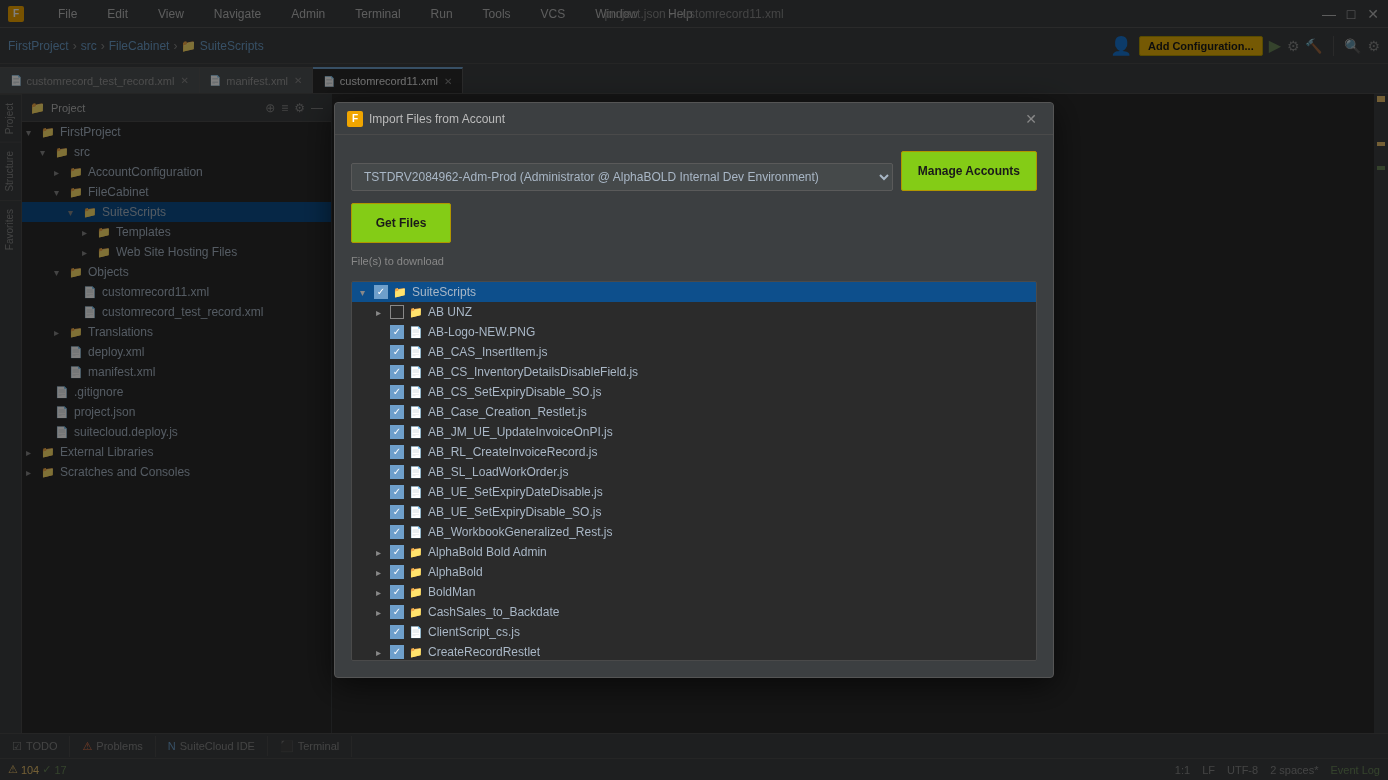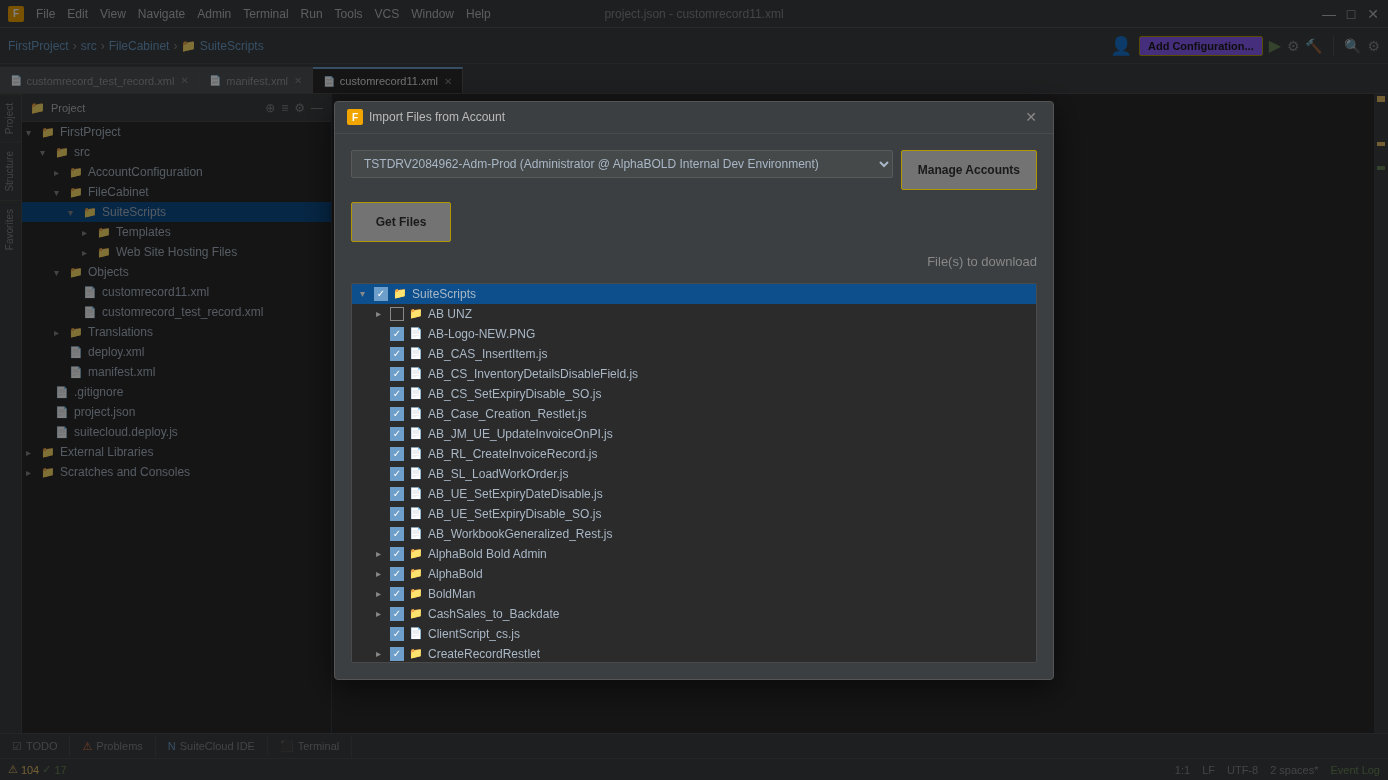--- a/index.html
+++ b/index.html
@@ -1,30 +1,30 @@
 <!DOCTYPE html>
 <html><head>
   <meta charset="utf-8">
   <style>
     * { box-sizing: border-box; margin: 0; padding: 0; }
     body { font-family: 'Segoe UI', Arial, sans-serif; font-size: 12px; background: #2b2b2b; color: #a9b7c6; overflow: hidden; }
 
     
     .titlebar { height: 28px; background: #3c3f41; display: flex; align-items: center; padding: 0 8px; border-bottom: 1px solid #555; }
     .titlebar-icon { width: 16px; height: 16px; margin-right: 6px; background: #f0a500; border-radius: 2px; display: flex; align-items: center; justify-content: center; font-size: 10px; color: #fff; font-weight: bold; flex-shrink: 0; }
-    .titlebar-menu { display: flex; gap: 0; flex: 1; }
+    .titlebar-menu { display: flex; gap: 18px; flex: 1; margin-left: 22px; }
     .titlebar-menu span { padding: 2px 6px; cursor: pointer; font-size: 12px; color: #bbb; }
     .titlebar-title { position: absolute; left: 50%; transform: translateX(-50%); font-size: 12px; color: #888; }
     .titlebar-controls { display: flex; gap: 8px; margin-left: auto; }
     .titlebar-controls span { font-size: 14px; cursor: pointer; color: #bbb; width: 14px; text-align: center; }
 
     
     .toolbar { height: 36px; background: #3c3f41; display: flex; align-items: center; padding: 0 8px; border-bottom: 1px solid #4a4a4a; gap: 4px; }
     .toolbar-btn { padding: 3px 8px; background: #4c5052; border: 1px solid #5a5a5a; color: #bbb; font-size: 11px; cursor: pointer; border-radius: 2px; white-space: nowrap; }
-    .toolbar-btn.primary { background: #8b5cf6; border-color: #b09600; color: #1a1a1a; font-weight: bold; }
+    .toolbar-btn.primary { background: #eab308; border-color: #b09600; color: #1a1a1a; font-weight: bold; }
     .toolbar-sep { width: 1px; height: 20px; background: #555; margin: 0 4px; }
     .breadcrumb { display: flex; align-items: center; gap: 4px; font-size: 12px; color: #6e9fcb; flex: 1; }
     .breadcrumb span { color: #888; }
 
     
     .tabbar { height: 30px; background: #3c3f41; display: flex; align-items: flex-end; border-bottom: 1px solid #4a4a4a; }
     .tab { display: flex; align-items: center; gap: 4px; padding: 4px 10px; background: #4e5254; border-top: 1px solid #555; border-right: 1px solid #555; font-size: 11px; color: #9a9a9a; cursor: pointer; height: 26px; }
     .tab.active { background: #2b2b2b; color: #e0e0e0; border-top: 2px solid #6e9fcb; }
     .tab .close { color: #888; font-size: 10px; margin-left: 2px; }
     .tab-icon { font-size: 10px; }
@@ -74,27 +74,27 @@
 
     
     .modal-overlay { position: fixed; top: 0; left: 0; right: 0; bottom: 0; background: rgba(0,0,0,0.5); display: flex; align-items: center; justify-content: center; z-index: 100; }
     .modal { background: #3c3f41; border: 1px solid #555; border-radius: 4px; width: 720px; box-shadow: 0 8px 32px rgba(0,0,0,0.6); }
     .modal-titlebar { height: 32px; background: #3c3f41; display: flex; align-items: center; padding: 0 12px; border-bottom: 1px solid #4a4a4a; border-radius: 4px 4px 0 0; }
     .modal-title-icon { width: 16px; height: 16px; background: #f0a500; border-radius: 2px; display: flex; align-items: center; justify-content: center; font-size: 10px; color: #fff; font-weight: bold; margin-right: 6px; flex-shrink: 0; }
     .modal-title { font-size: 12px; color: #bbb; flex: 1; }
     .modal-close { width: 20px; height: 20px; display: flex; align-items: center; justify-content: center; cursor: pointer; color: #888; font-size: 14px; }
 
     .modal-body { padding: 16px; }
-    .modal-row { display: flex; gap: 8px; margin-bottom: 12px; align-items: flex-start; }
+    .modal-row { display: flex; gap: 8px; margin-bottom: 12px; align-items: flex-end; }
     .modal-select { flex: 1; height: 28px; background: #45494a; border: 1px solid #5a5a5a; color: #a9b7c6; font-size: 12px; padding: 0 8px; border-radius: 2px; }
-    .modal-btn-yellow { padding: 12px 16px; background: #737373; border: 1px solid #b09600; color: #1a1a1a; font-size: 12px; font-weight: bold; cursor: pointer; border-radius: 2px; white-space: nowrap; }
+    .modal-btn-yellow { padding: 12px 16px; background: #84cc16; border: 1px solid #b09600; color: #1a1a1a; font-size: 12px; font-weight: bold; cursor: pointer; border-radius: 2px; white-space: nowrap; }
     .modal-btn-blue { padding: 4px 16px; background: #4a6e9c; border: 1px solid #3a5e8c; color: #fff; font-size: 12px; cursor: pointer; border-radius: 2px; }
     .modal-btn-cancel { padding: 4px 16px; background: #4c5052; border: 1px solid #5a5a5a; color: #bbb; font-size: 12px; cursor: pointer; border-radius: 2px; }
 
-    .file-label { font-size: 13px; color: #888; margin-bottom: 14px; text-align: right; }
+    .file-label { font-size: 11px; color: #888; margin-bottom: 14px; }
     .file-tree { background: #2b2b2b; border: 1px solid #4a4a4a; border-radius: 2px; height: 380px; overflow-y: auto; }
     .ft-item { display: flex; align-items: center; padding: 2px 4px; cursor: pointer; font-size: 12px; color: #a9b7c6; }
     .ft-item.selected { background: #0d4f8c; }
     .ft-item .arrow { width: 14px; font-size: 10px; color: #888; flex-shrink: 0; }
     .ft-item .cb { width: 14px; height: 14px; border: 1px solid #6e9fcb; background: #6e9fcb; margin-right: 4px; flex-shrink: 0; display: flex; align-items: center; justify-content: center; }
     .ft-item .cb-check { color: #fff; font-size: 10px; line-height: 1; }
     .ft-item .fi { width: 16px; height: 16px; margin-right: 4px; flex-shrink: 0; display: flex; align-items: center; justify-content: center; font-size: 11px; }
     .modal-footer { display: flex; align-items: center; padding: 8px 16px; border-top: 1px solid #4a4a4a; gap: 8px; }
     .modal-footer-cb { width: 14px; height: 14px; border: 1px solid #888; background: #45494a; flex-shrink: 0; }
     .modal-footer-label { font-size: 12px; color: #a9b7c6; }

